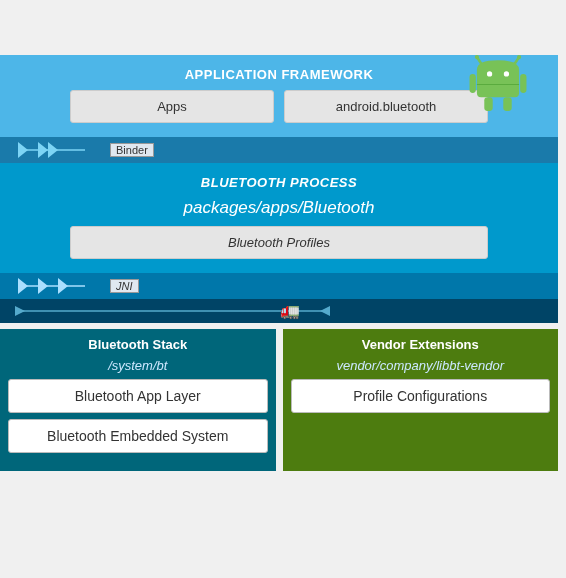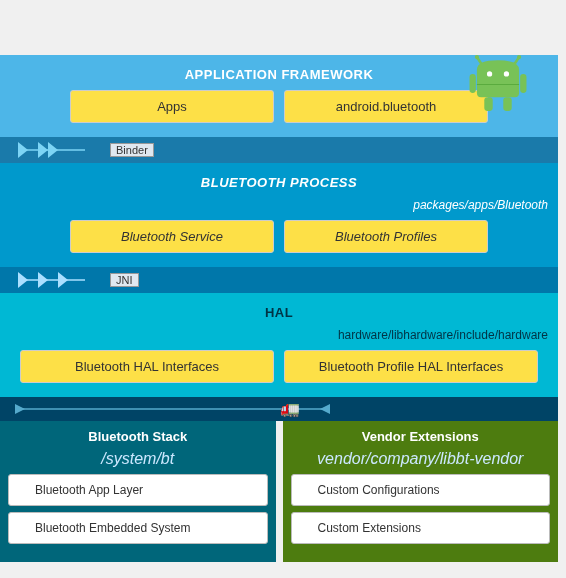--- a/index.html
+++ b/index.html
@@ -26,41 +26,42 @@
     }
 
     .boxes-row {
       display: flex;
       gap: 10px;
       justify-content: center;
       padding: 0 60px;
     }
 
     .box {
-      background: #fde047;
+      background: #e5e5e5;
       border: 1px solid #ccc;
       border-radius: 3px;
       padding: 8px 16px;
       font-size: 13px;
       color: #333;
       text-align: center;
       flex: 1;
     }
 
     .sub-label {
-      text-align: right;
-      font-size: 12px;
+      text-align: center;
+      font-size: 17px;
       color: #fff;
       margin-bottom: 8px;
     }
 
     
     .section-bottom {
       display: flex;
       gap: 7px;
+      margin-top: 6px;
     }
 
     .section-bt-stack {
       background: #005577;
       flex: 1;
       padding: 8px 8px 12px 8px;
     }
 
     .section-vendor {
       background: #0077aa;
@@ -70,34 +71,35 @@
 
     .section-bottom-title {
       font-weight: bold;
       font-size: 13px;
       color: #fff;
       text-align: center;
       padding-bottom: 6px;
     }
 
     .section-bottom-subtitle {
-      font-size: 16px;
+      font-size: 13px;
       color: #cce8ff;
       text-align: center;
       margin-bottom: 6px;
       font-style: italic;
     }
 
     .box-bottom {
       background: #fff;
       border: 1px solid #bbb;
       border-radius: 3px;
       padding: 8px 26px;
-      font-size: 12px;
+      font-size: 14px;
       color: #333;
+      text-align: center;
       margin-bottom: 6px;
     }
 
     
     .outer {
       position: relative;
       width: 558px;
     }
 
     
@@ -183,43 +185,34 @@
       <polygon points="48,5 38,13 48,21" fill="#7dd4f5" transform="scale(-1,1) translate(-86,0)"></polygon>
       <line x1="8" y1="13" x2="75" y2="13" stroke="#7dd4f5" stroke-width="1.5"></line>
     </svg>
     <div class="tag-label" style="margin-left: 110px;">Binder</div>
   </div>
 
   <div style="background:#0099cc; padding: 8px 10px 14px 10px; font-style: italic;">
     <div class="section-title">BLUETOOTH PROCESS</div>
     <div class="sub-label">packages/apps/Bluetooth</div>
     <div class="boxes-row">
-      <div class="box">Bluetooth Service</div>
       <div class="box">Bluetooth Profiles</div>
     </div>
   </div>
 
   <div class="arrow-strip" style="background:#0077aa; height:26px;">
     <svg width="100" height="26" style="position:absolute; left:10px;">
       <polygon points="8,5 18,13 8,21" fill="#aadfff"></polygon>
       <polygon points="28,5 38,13 28,21" fill="#aadfff"></polygon>
       <polygon points="48,5 58,13 48,21" fill="#aadfff"></polygon>
       <line x1="8" y1="13" x2="75" y2="13" stroke="#aadfff" stroke-width="1.5"></line>
     </svg>
-    <div class="tag-label" style="margin-left:110px;">JNI</div>
-  </div>
-
-  <div style="background:#00b8d4; padding: 8px 10px 14px 10px;">
-    <div class="section-title dark" style="color:#003344;">HAL</div>
-    <div class="sub-label" style="color:#003344;">hardware/libhardware/include/hardware</div>
-    <div style="display:flex; gap:10px; justify-content:center; padding: 0 10px;">
-      <div class="box">Bluetooth HAL Interfaces</div>
-      <div class="box">Bluetooth Profile HAL Interfaces</div>
-    </div>
-  </div>
+    <div class="tag-label" style="margin-left:110px;font-style:italic;">JNI</div>
+  </div>
+
 
   <div class="arrow-strip-dark" style="background:#004466; height:24px;">
     <svg width="340" height="24" style="position:absolute; left:10px;">
       <line x1="5" y1="12" x2="320" y2="12" stroke="#55aacc" stroke-width="1.5"></line>
       <polygon points="5,7 15,12 5,17" fill="#55aacc"></polygon>
       <polygon points="320,7 310,12 320,17" fill="#55aacc"></polygon>
     </svg>
 
     <div style="position:absolute; left:280px; top:2px; font-size:16px; color:#aaddff;">🚛</div>
   </div>
@@ -229,18 +222,17 @@
     <div class="section-bt-stack" style="background:#00667a;">
       <div class="section-bottom-title">Bluetooth Stack</div>
       <div class="section-bottom-subtitle">/system/bt</div>
       <div class="box-bottom">Bluetooth App Layer</div>
       <div class="box-bottom">Bluetooth Embedded System</div>
     </div>
 
     <div class="section-vendor" style="background:#4d7c0f;">
       <div class="section-bottom-title">Vendor Extensions</div>
       <div class="section-bottom-subtitle" style="font-style:italic;">vendor/company/libbt-vendor</div>
-      <div class="box-bottom">Custom Configurations</div>
-      <div class="box-bottom">Custom Extensions</div>
+      <div class="box-bottom">Profile Configurations</div>
     </div>
   </div>
 
 </div>
 
 </body></html>

